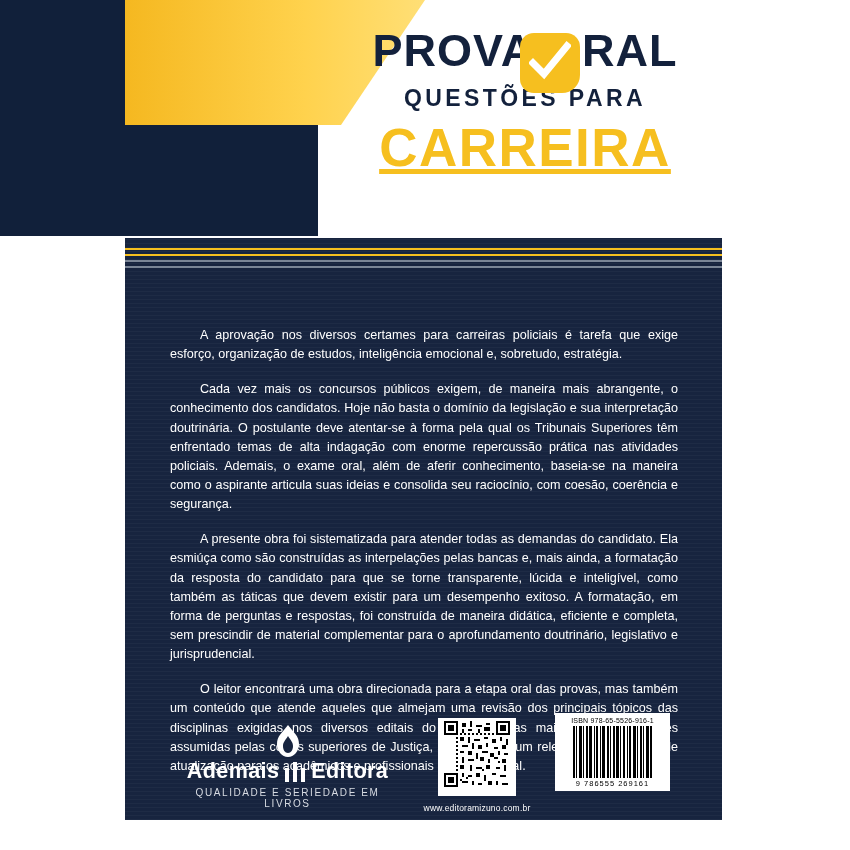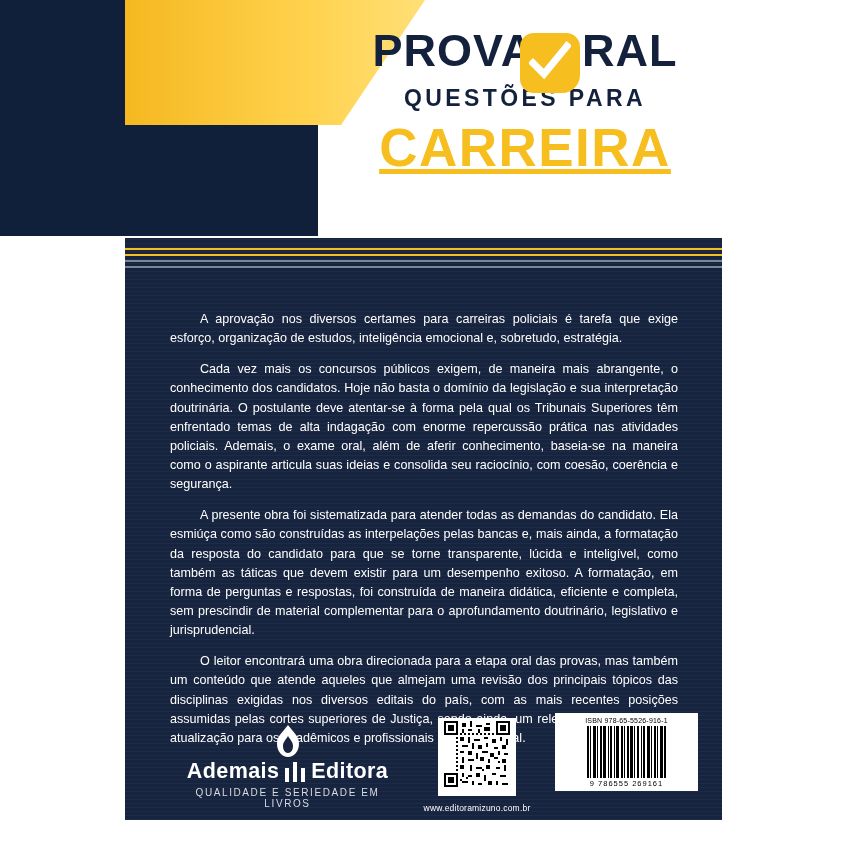--- a/index.html
+++ b/index.html
@@ -116,21 +116,21 @@
 
   .panel-text {
     position: absolute;
     left: 45px; top: 72px;
     width: 508px;
     color: #ffffff;
     font-size: 12.6px;
     line-height: 1.52;
     text-align: justify;
   }
-  .panel-text p { margin: 0 0 12px 0; text-indent: 30px; }
+  .panel-text p { margin: 16px 0 12px 0; text-indent: 30px; }
   .panel-text p:last-child { margin-bottom: 0; }
 
   
   .footer {
     position: absolute;
     left: 125px; top: 700px;
     width: 597px;
     height: 120px;
   }
 
@@ -218,21 +218,21 @@
     margin-top: 7px;
     font-size: 8.5px;
     color: #ffffff;
     letter-spacing: 0.2px;
   }
 
   
   .isbn-block {
     position: absolute;
     left: 430px; top: 13px;
-    width: 143px;
+    width: 115px;
     background: #ffffff;
     padding: 4px 5px 3px 5px;
     box-sizing: border-box;
   }
   .isbn-text {
     font-size: 7px;
     color: #000000;
     text-align: center;
     letter-spacing: 0.2px;
     margin-bottom: 2px;

